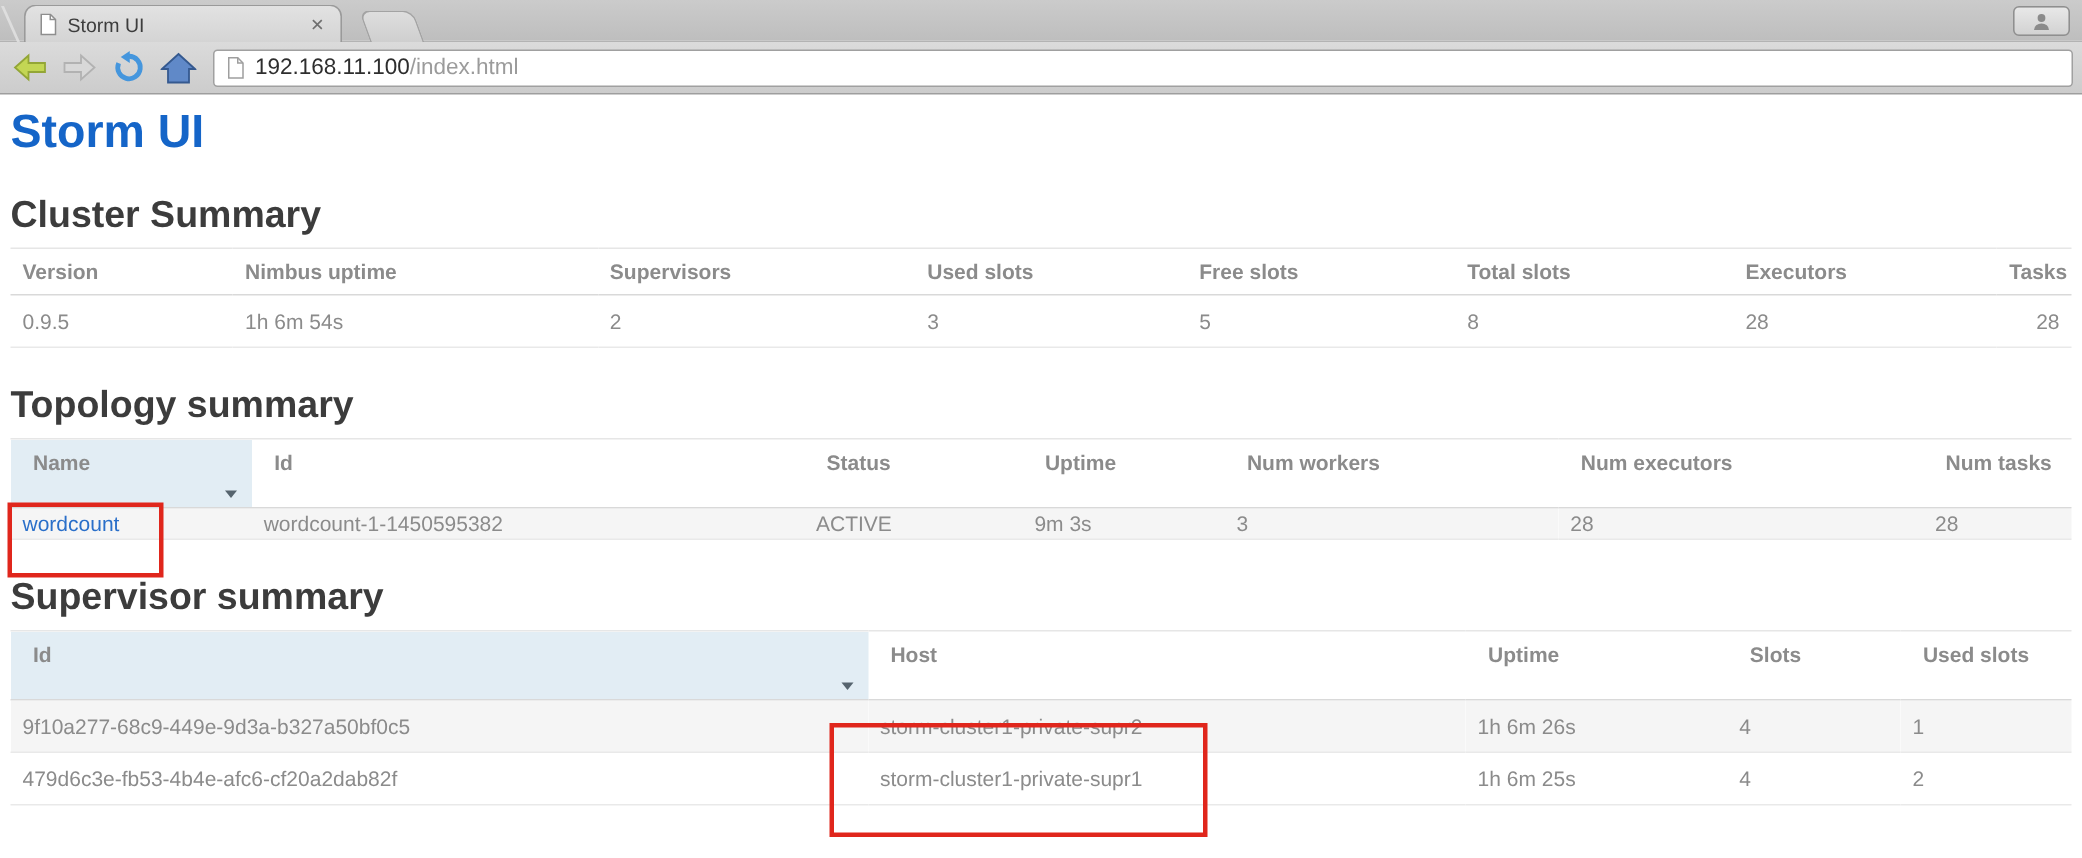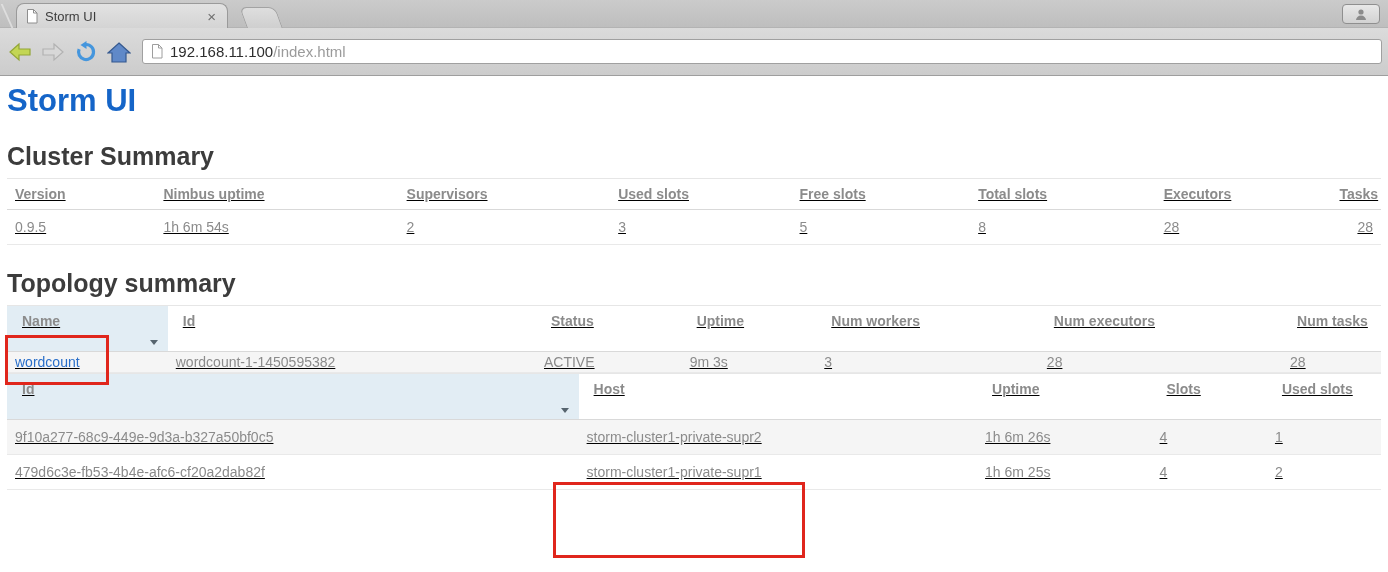--- a/index.html
+++ b/index.html
@@ -33,39 +33,39 @@
     border:1px solid #a3a3a3; border-bottom:none; border-radius:7px 7px 0 0;
     transform:skewX(20deg);
   }
   .profile-btn {
     position:absolute; right:8px; top:4px; width:38px; height:20px;
     background:linear-gradient(180deg,#e8e8e8,#d2d2d2);
     border:1px solid #8f8f8f; border-radius:4px;
     display:flex; align-items:center; justify-content:center; cursor:pointer;
   }
   .toolbar {
-    height:48px; background:linear-gradient(180deg,#dbdbdb,#cccccc);
+    height:35px; background:linear-gradient(180deg,#dbdbdb,#cccccc);
     border-bottom:1px solid #9e9e9e;
     display:flex; align-items:center; padding:0 6px; gap:5px;
   }
   .navbtn { width:28px; height:24px; display:flex; align-items:center; justify-content:center; cursor:pointer; }
   .urlbar {
     flex:1; height:25px; margin-left:4px; background:#ffffff;
     border:1px solid #a0a0a0; border-radius:3px;
     display:flex; align-items:center; gap:7px; padding:0 8px; cursor:text;
   }
   .url-host { font-size:15px; color:#2e2e2e; }
   .url-path { font-size:15px; color:#9b9b9b; }
 
   
   .content { padding:4px 7px 0; }
   h1 { font-size:31px; line-height:34px; margin:4px 0 3px; font-weight:bold; letter-spacing:0; cursor:pointer; }
   h2 { font-size:25px; line-height:28px; margin:24px 0 8px; font-weight:bold; color:#3c3c3c; }
 
-  table { width:100%; border-collapse:collapse; table-layout:fixed;text-decoration:underline; }
+  table { width:100%; border-collapse:collapse; table-layout:fixed; }
   th, td {
     font-size:14px; line-height:16px; text-align:left; white-space:nowrap;
     overflow:hidden; vertical-align:top;
   }
   th {
     color:#8b8b8b; font-weight:bold; padding:7px 8px;
     border-top:1px solid #e6e6e6; border-bottom:1px solid #d9d9d9;
     position:relative; cursor:pointer;
   }
   td { color:#8b8b8b; padding:9px 8px; border-bottom:1px solid #e9e9e9; }
@@ -225,20 +225,21 @@
         <td>wordcount-1-1450595382</td>
         <td>ACTIVE</td>
         <td>9m 3s</td>
         <td>3</td>
         <td>28</td>
         <td>28</td>
       </tr>
     </tbody>
   </table>
 
+  <h2>Supervisor summary</h2>
   <table class="t-supervisor tall">
     <colgroup>
       <col style="width:41.6%">
         <col style="width:29.0%">
         <col style="width:12.7%">
         <col style="width:8.4%">
         <col style="width:8.3%">
     </colgroup>
     <thead>
       <tr>

